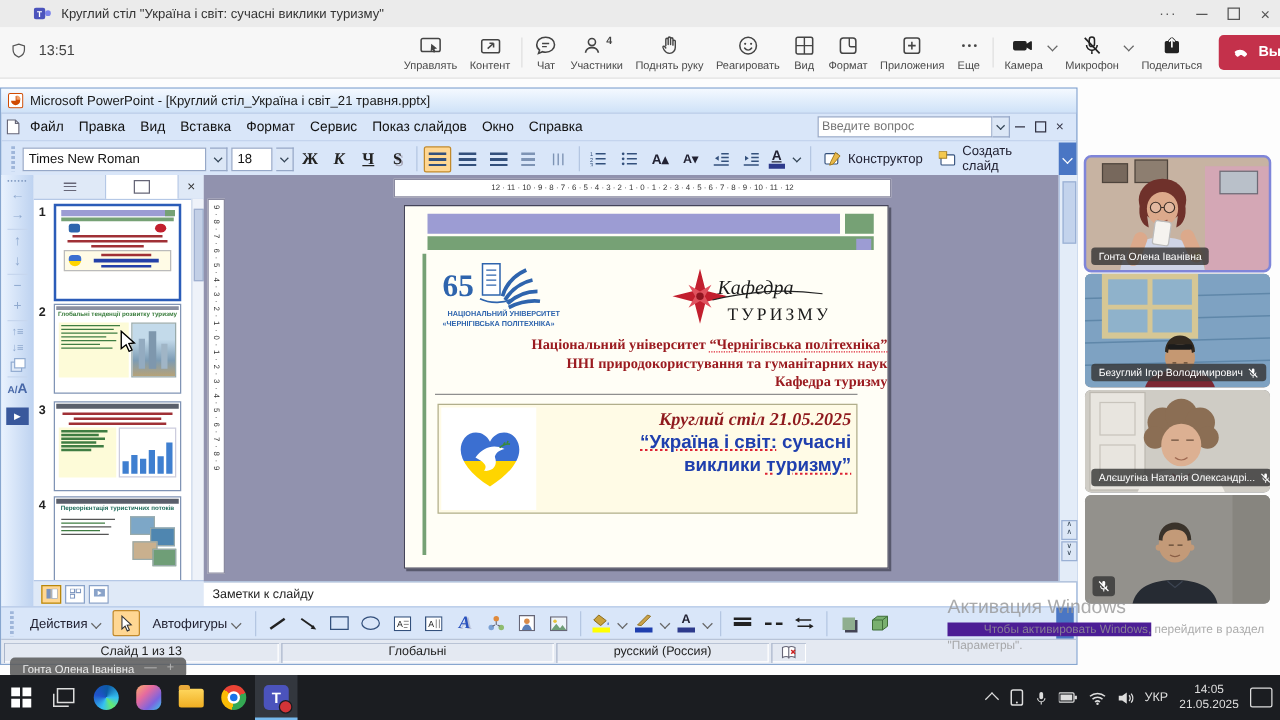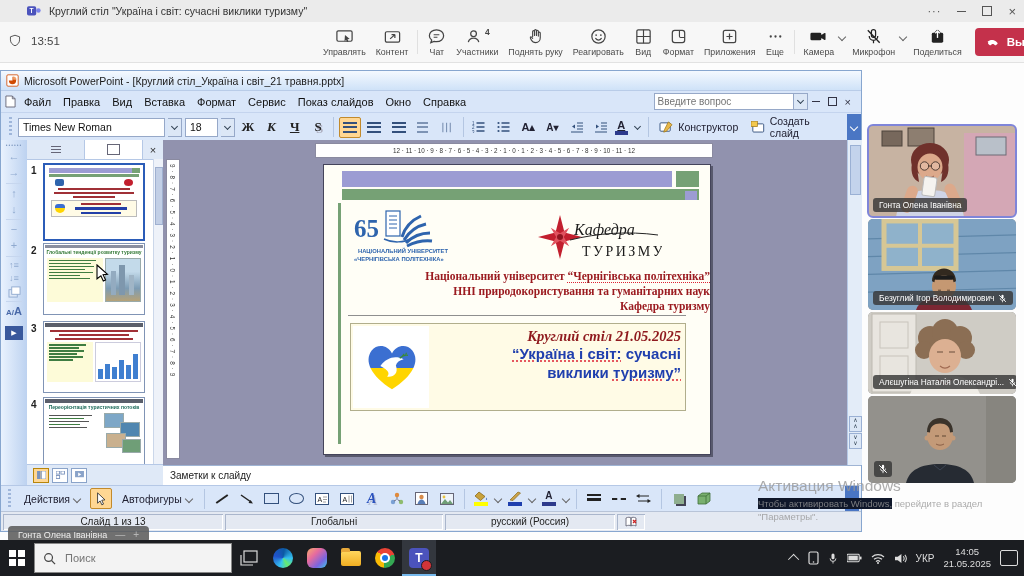--- a/index.html
+++ b/index.html
@@ -182,21 +182,21 @@
   .nametag{position:absolute;left:5px;bottom:5px;display:flex;align-items:center;gap:4px;
            background:rgba(55,55,55,.82);border-radius:3px;padding:2px 6px;color:#fff;font-size:8.3px;
            white-space:nowrap;max-width:132px;overflow:hidden;}
   .micbadge{position:absolute;left:6px;bottom:6px;background:rgba(55,55,55,.82);border-radius:3px;
             width:18px;height:16px;display:flex;align-items:center;justify-content:center;}
 
   
   #watermark{position:absolute;left:758px;top:477px;width:262px;color:rgba(150,150,150,.8);z-index:40;}
   #watermark .w1{font-size:15.5px;}
   #watermark .w2{font-size:9.5px;margin-top:3px;line-height:1.35;}
-  #watermark .hl{background:#0f172a;}
+  #watermark .hl{background:#4c1d95;padding-left:29px;}
 
   
   #presenter{position:absolute;left:8px;top:526px;z-index:60;display:flex;align-items:center;gap:8px;
              background:rgba(92,92,92,.88);border-radius:4px;padding:3px 10px;color:#eee;font-size:9px;}
   #presenter .pm{opacity:.55;font-size:10px;}
 
   
   #taskbar{position:absolute;left:0;top:540px;width:1024px;height:36px;background:#1b1d21;z-index:100;
            display:flex;align-items:center;}
   #start{width:34px;height:36px;display:flex;align-items:center;justify-content:center;}
@@ -1028,29 +1028,20 @@
 
   <div id="taskbar">
     <div id="start">
       <span class="winlogo">
           <i></i>
           <i></i>
           <i></i>
           <i></i>
         </span>
     </div>
-    <div id="search">
-      <span>
-        <svg width="13" height="13" viewBox="0 0 14 14">
-            <circle cx="6" cy="6" r="4.2" fill="none" stroke="#444" stroke-width="1.3"></circle>
-            <path d="M9.2 9.2L13 13" stroke="#444" stroke-width="1.3"></path>
-          </svg>
-      </span>
-      <input placeholder="Поиск" style="">
-    </div>
     <span class="tb-ic">
       <svg width="18" height="16" viewBox="0 0 18 16">
           <rect x="4" y="1" width="13" height="11" fill="none" stroke="#ddd" stroke-width="1.2"></rect>
           <path d="M1 5v10h12" fill="none" stroke="#ddd" stroke-width="1.2"></path>
         </svg>
     </span>
     <span class="tb-ic">
         <span class="edge"></span>
       </span>
     <span class="tb-ic">

